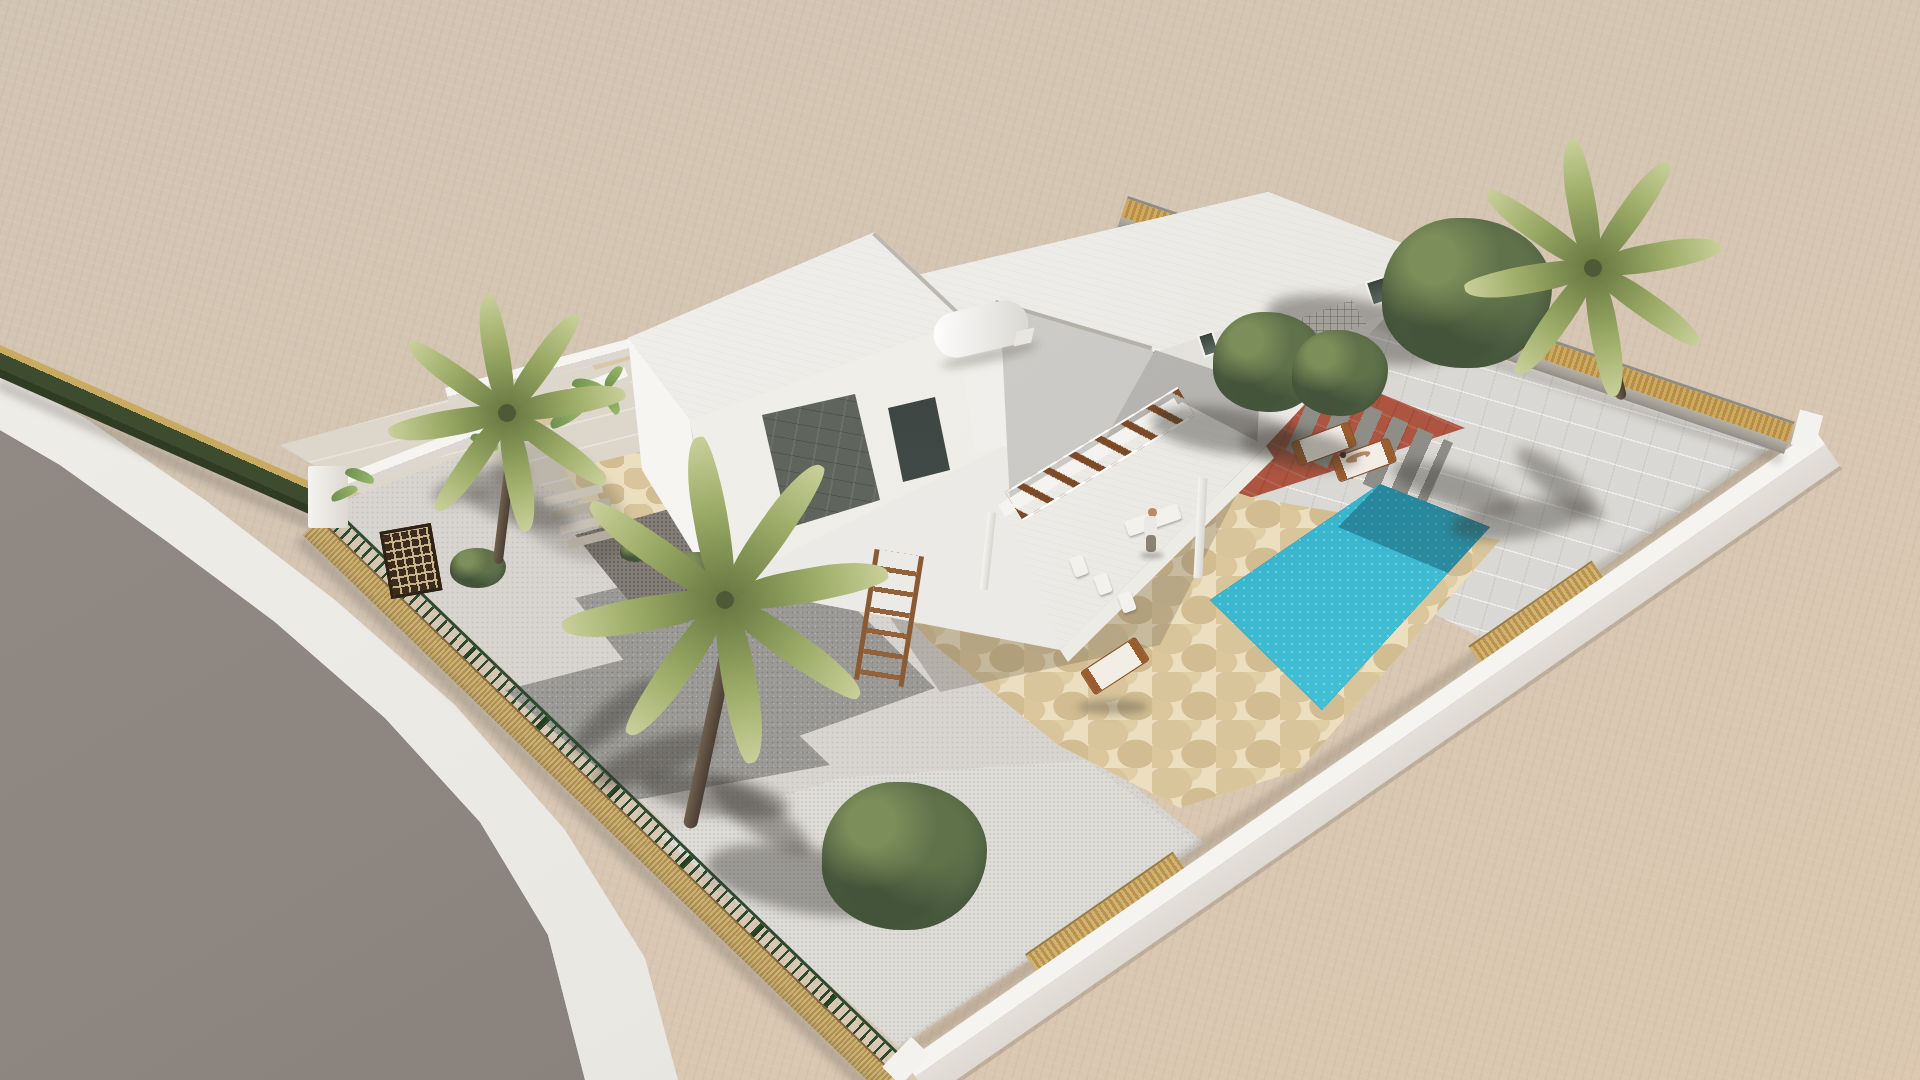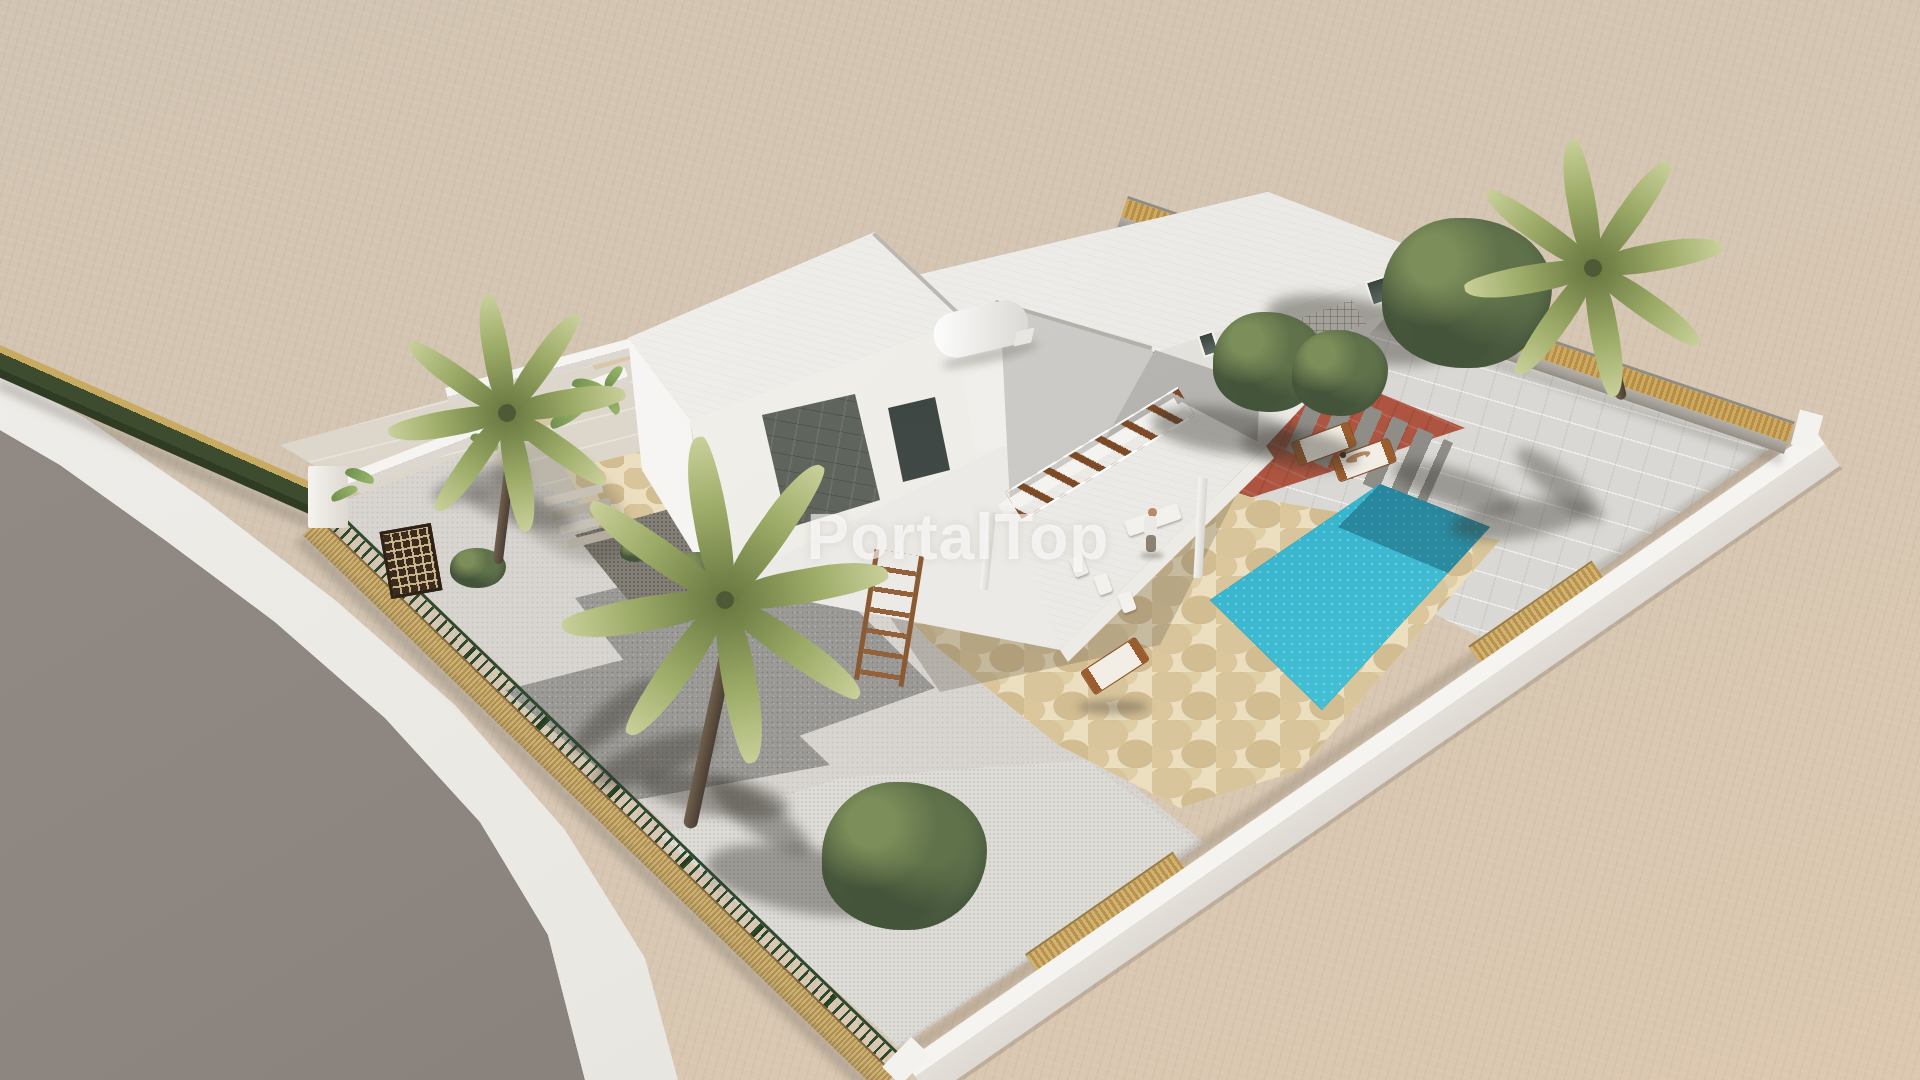--- a/index.html
+++ b/index.html
@@ -296,15 +296,14 @@
     <div class="f"></div>
       <div class="f"></div>
     <div class="f"></div>
       <div class="f"></div>
     <div class="f"></div>
       <div class="f"></div>
     <div class="f"></div>
       <div class="f"></div>
   </div>
 
-  <div id="watermark">PortalTop</div>
 
 </div>
 
 </body></html>

